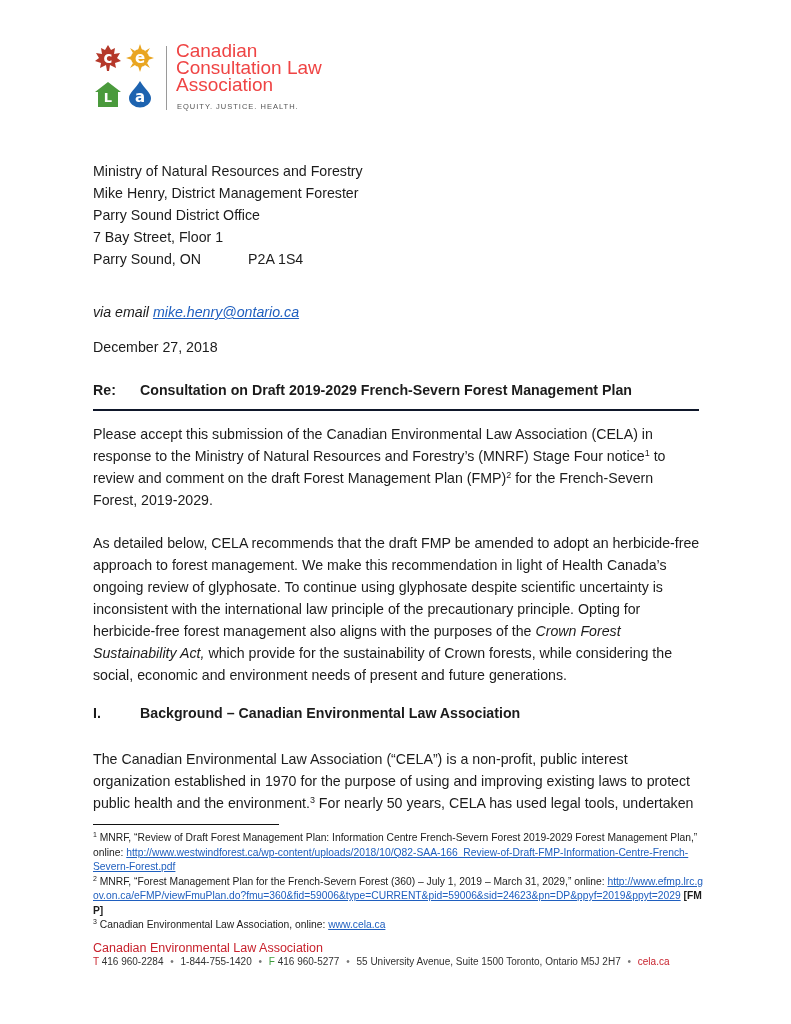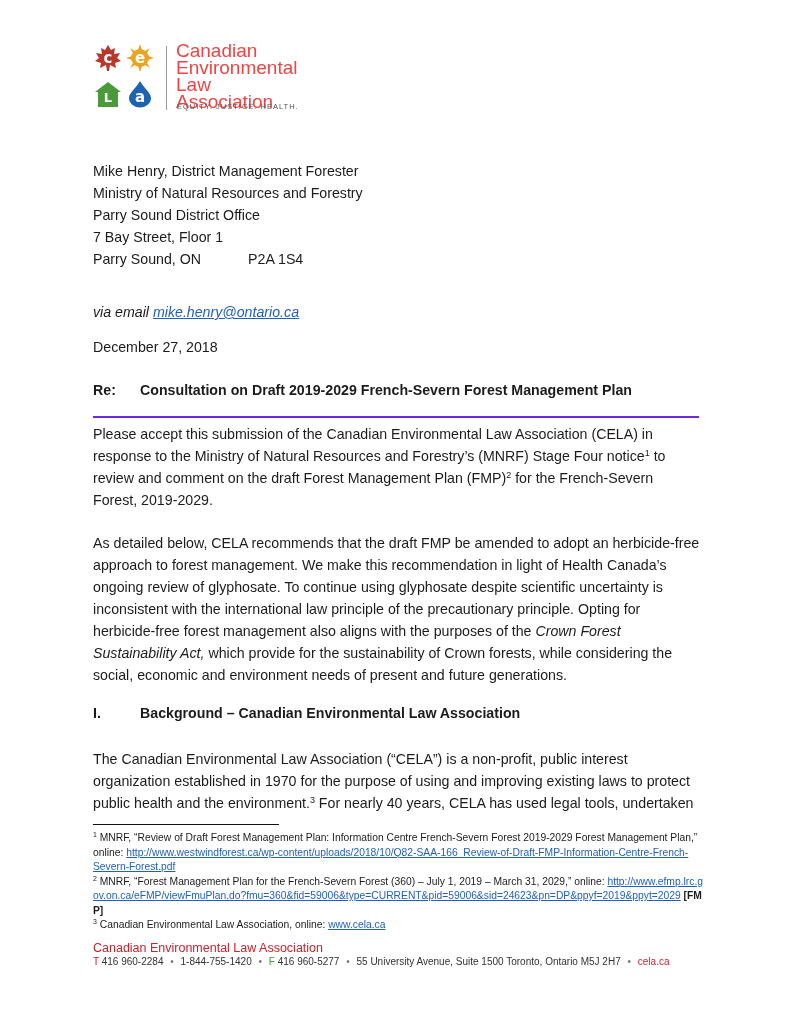--- a/index.html
+++ b/index.html
@@ -24,21 +24,21 @@
   .logo-tagline { position: absolute; left: 83px; top: 60px; font-size: 7.5px; letter-spacing: 1px; color: #555; }
 
   
   .doc { font-size: 14.2px; line-height: 22px; color: #1c1c1c; }
   .addr { left: 93px; top: 160px; }
   .addr div { height: 22px; }
   .tab { display: inline-block; width: 47px; }
   .via { left: 93px; top: 301px; font-style: italic; }
   .via a { color: #1f5fbf; text-decoration: underline; }
   .date { left: 93px; top: 336px; text-align: center; }
-  .re { left: 93px; top: 379px; width: 606px; font-weight: bold; border-bottom: 2px solid #6d28d9; padding-bottom: 15px; }
+  .re { left: 93px; top: 379px; width: 606px; font-weight: bold; border-bottom: 2px solid #0f172a; padding-bottom: 8px; }
   .re .re-label { display: inline-block; width: 47px; }
   .para { left: 93px; width: 608px; text-align: left; }
   .p1 { top: 423px; }
   .p2 { top: 532px; }
   .heading { left: 93px; top: 702px; font-weight: bold; }
   .heading .num { display: inline-block; width: 47px; }
   .p3 { top: 748px; }
   sup { font-size: 9px; line-height: 0; vertical-align: 5px; }
 
   
@@ -91,29 +91,29 @@
     <div class="ico ico-a">
       <svg width="28" height="28" viewBox="0 0 28 28">
           <path d="M14 1 C18 8 25 13 25 18 A11 9.5 0 0 1 3 18 C3 13 10 8 14 1 Z" fill="#1d63b0"></path>
         </svg>
       <span style="top:3px;">a</span>
     </div>
   </div>
   <div class="logo-divider"></div>
   <div class="logo-text">
     <div>Canadian</div>
-    <div>Environmental Law</div>
+    <div>Consultation Law</div>
     <div>Association</div>
   </div>
   <div class="logo-tagline">EQUITY. JUSTICE. HEALTH.</div>
 </div>
 
 <div class="abs doc addr">
+  <div>Ministry of Natural Resources and Forestry</div>
   <div>Mike Henry, District Management Forester</div>
-  <div>Ministry of Natural Resources and Forestry</div>
   <div>Parry Sound District Office</div>
   <div>7 Bay Street, Floor 1</div>
   <div><span>Parry Sound, ON</span><span class="tab"></span><span>P2A 1S4</span></div>
 </div>
 
 <div class="abs doc via">
   <span>via email</span>
   <a>mike.henry@ontario.ca</a>
 </div>
 
@@ -124,21 +124,21 @@
 </div>
 
 <div class="abs doc para p1"><span>Please accept this submission of the Canadian Environmental Law Association (CELA) in response to the Ministry of Natural Resources and Forestry’s (MNRF) Stage Four notice</span><sup>1</sup><span> to review and comment on the draft Forest Management Plan (FMP)</span><sup>2</sup><span> for the French-Severn Forest, 2019-2029.</span></div>
 
 <div class="abs doc para p2"><span>As detailed below, CELA recommends that the draft FMP be amended to adopt an herbicide-free approach to forest management. We make this recommendation in light of Health Canada’s ongoing review of glyphosate.  To continue using glyphosate despite scientific uncertainty is inconsistent with the international law principle of the precautionary principle. Opting for herbicide-free forest management also aligns with the purposes of the </span><i>Crown Forest Sustainability Act,</i><span> which provide for the sustainability of Crown forests, while considering the social, economic and environment needs of present and future generations.</span></div>
 
 <div class="abs doc heading">
   <span class="num">I.</span><span>Background – Canadian Environmental Law Association</span>
 </div>
 
-<div class="abs doc para p3"><span>The Canadian Environmental Law Association (“CELA”) is a non-profit, public interest organization established in 1970 for the purpose of using and improving existing laws to protect public health and the environment.</span><sup>3</sup><span> For nearly 40 years, CELA has used legal tools, undertaken</span></div>
+<div class="abs doc para p3"><span>The Canadian Environmental Law Association (“CELA”) is a non-profit, public interest organization established in 1970 for the purpose of using and improving existing laws to protect public health and the environment.</span><sup>3</sup><span> For nearly 50 years, CELA has used legal tools, undertaken</span></div>
 
 <div class="abs fn-rule"></div>
 <div class="abs fns">
   <div><sup>1</sup><span> MNRF, “Review of Draft Forest Management Plan: Information Centre French-Severn Forest 2019-2029 Forest Management Plan,” online: </span><a>http://www.westwindforest.ca/wp-content/uploads/2018/10/Q82-SAA-166_Review-of-Draft-FMP-Information-Centre-French-Severn-Forest.pdf</a></div>
   <div style="word-break: break-all;"><sup>2</sup><span style="word-break: normal;"> MNRF, “Forest Management Plan for the French-Severn Forest (360) – July 1, 2019 – March 31, 2029,” online: </span><a>http://www.efmp.lrc.gov.on.ca/eFMP/viewFmuPlan.do?fmu=360&amp;fid=59006&amp;type=CURRENT&amp;pid=59006&amp;sid=24623&amp;pn=DP&amp;ppyf=2019&amp;ppyt=2029</a> <b>[FMP]</b></div>
   <div><sup>3</sup><span> Canadian Environmental Law Association, online: </span><a>www.cela.ca</a></div>
 </div>
 
 <div class="abs footer-title">Canadian Environmental Law Association</div>
 <div class="abs footer-line">

